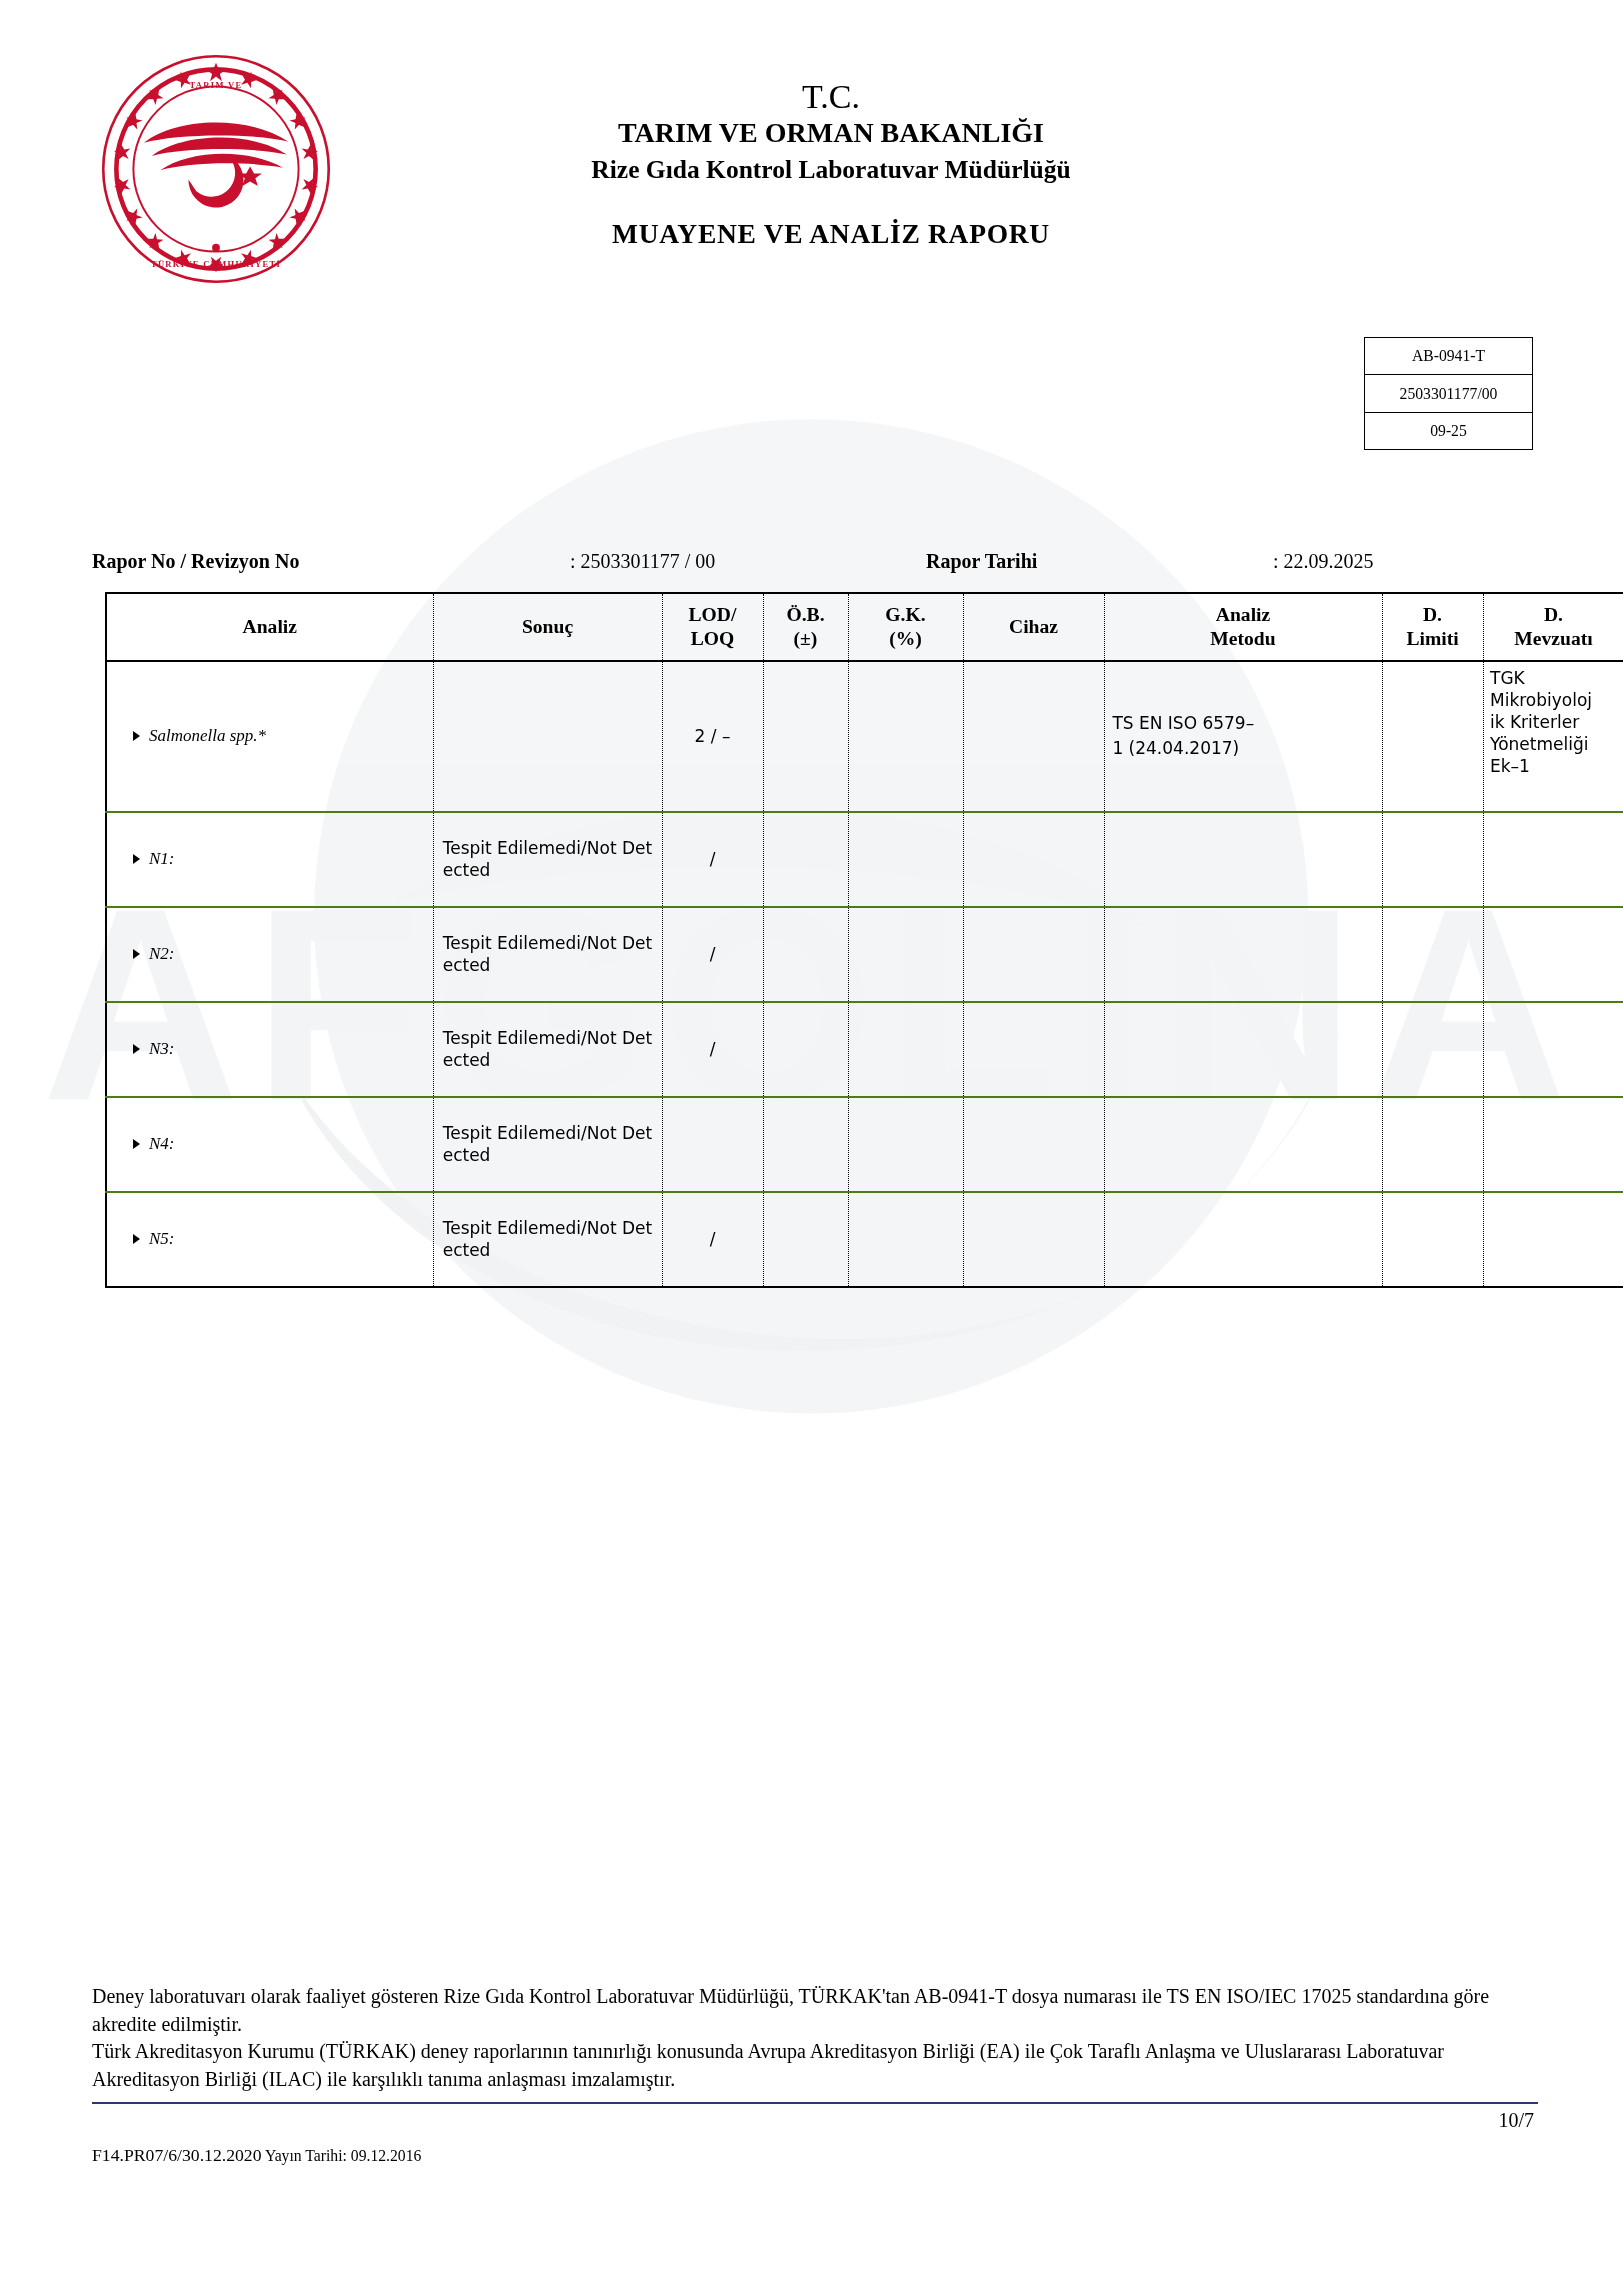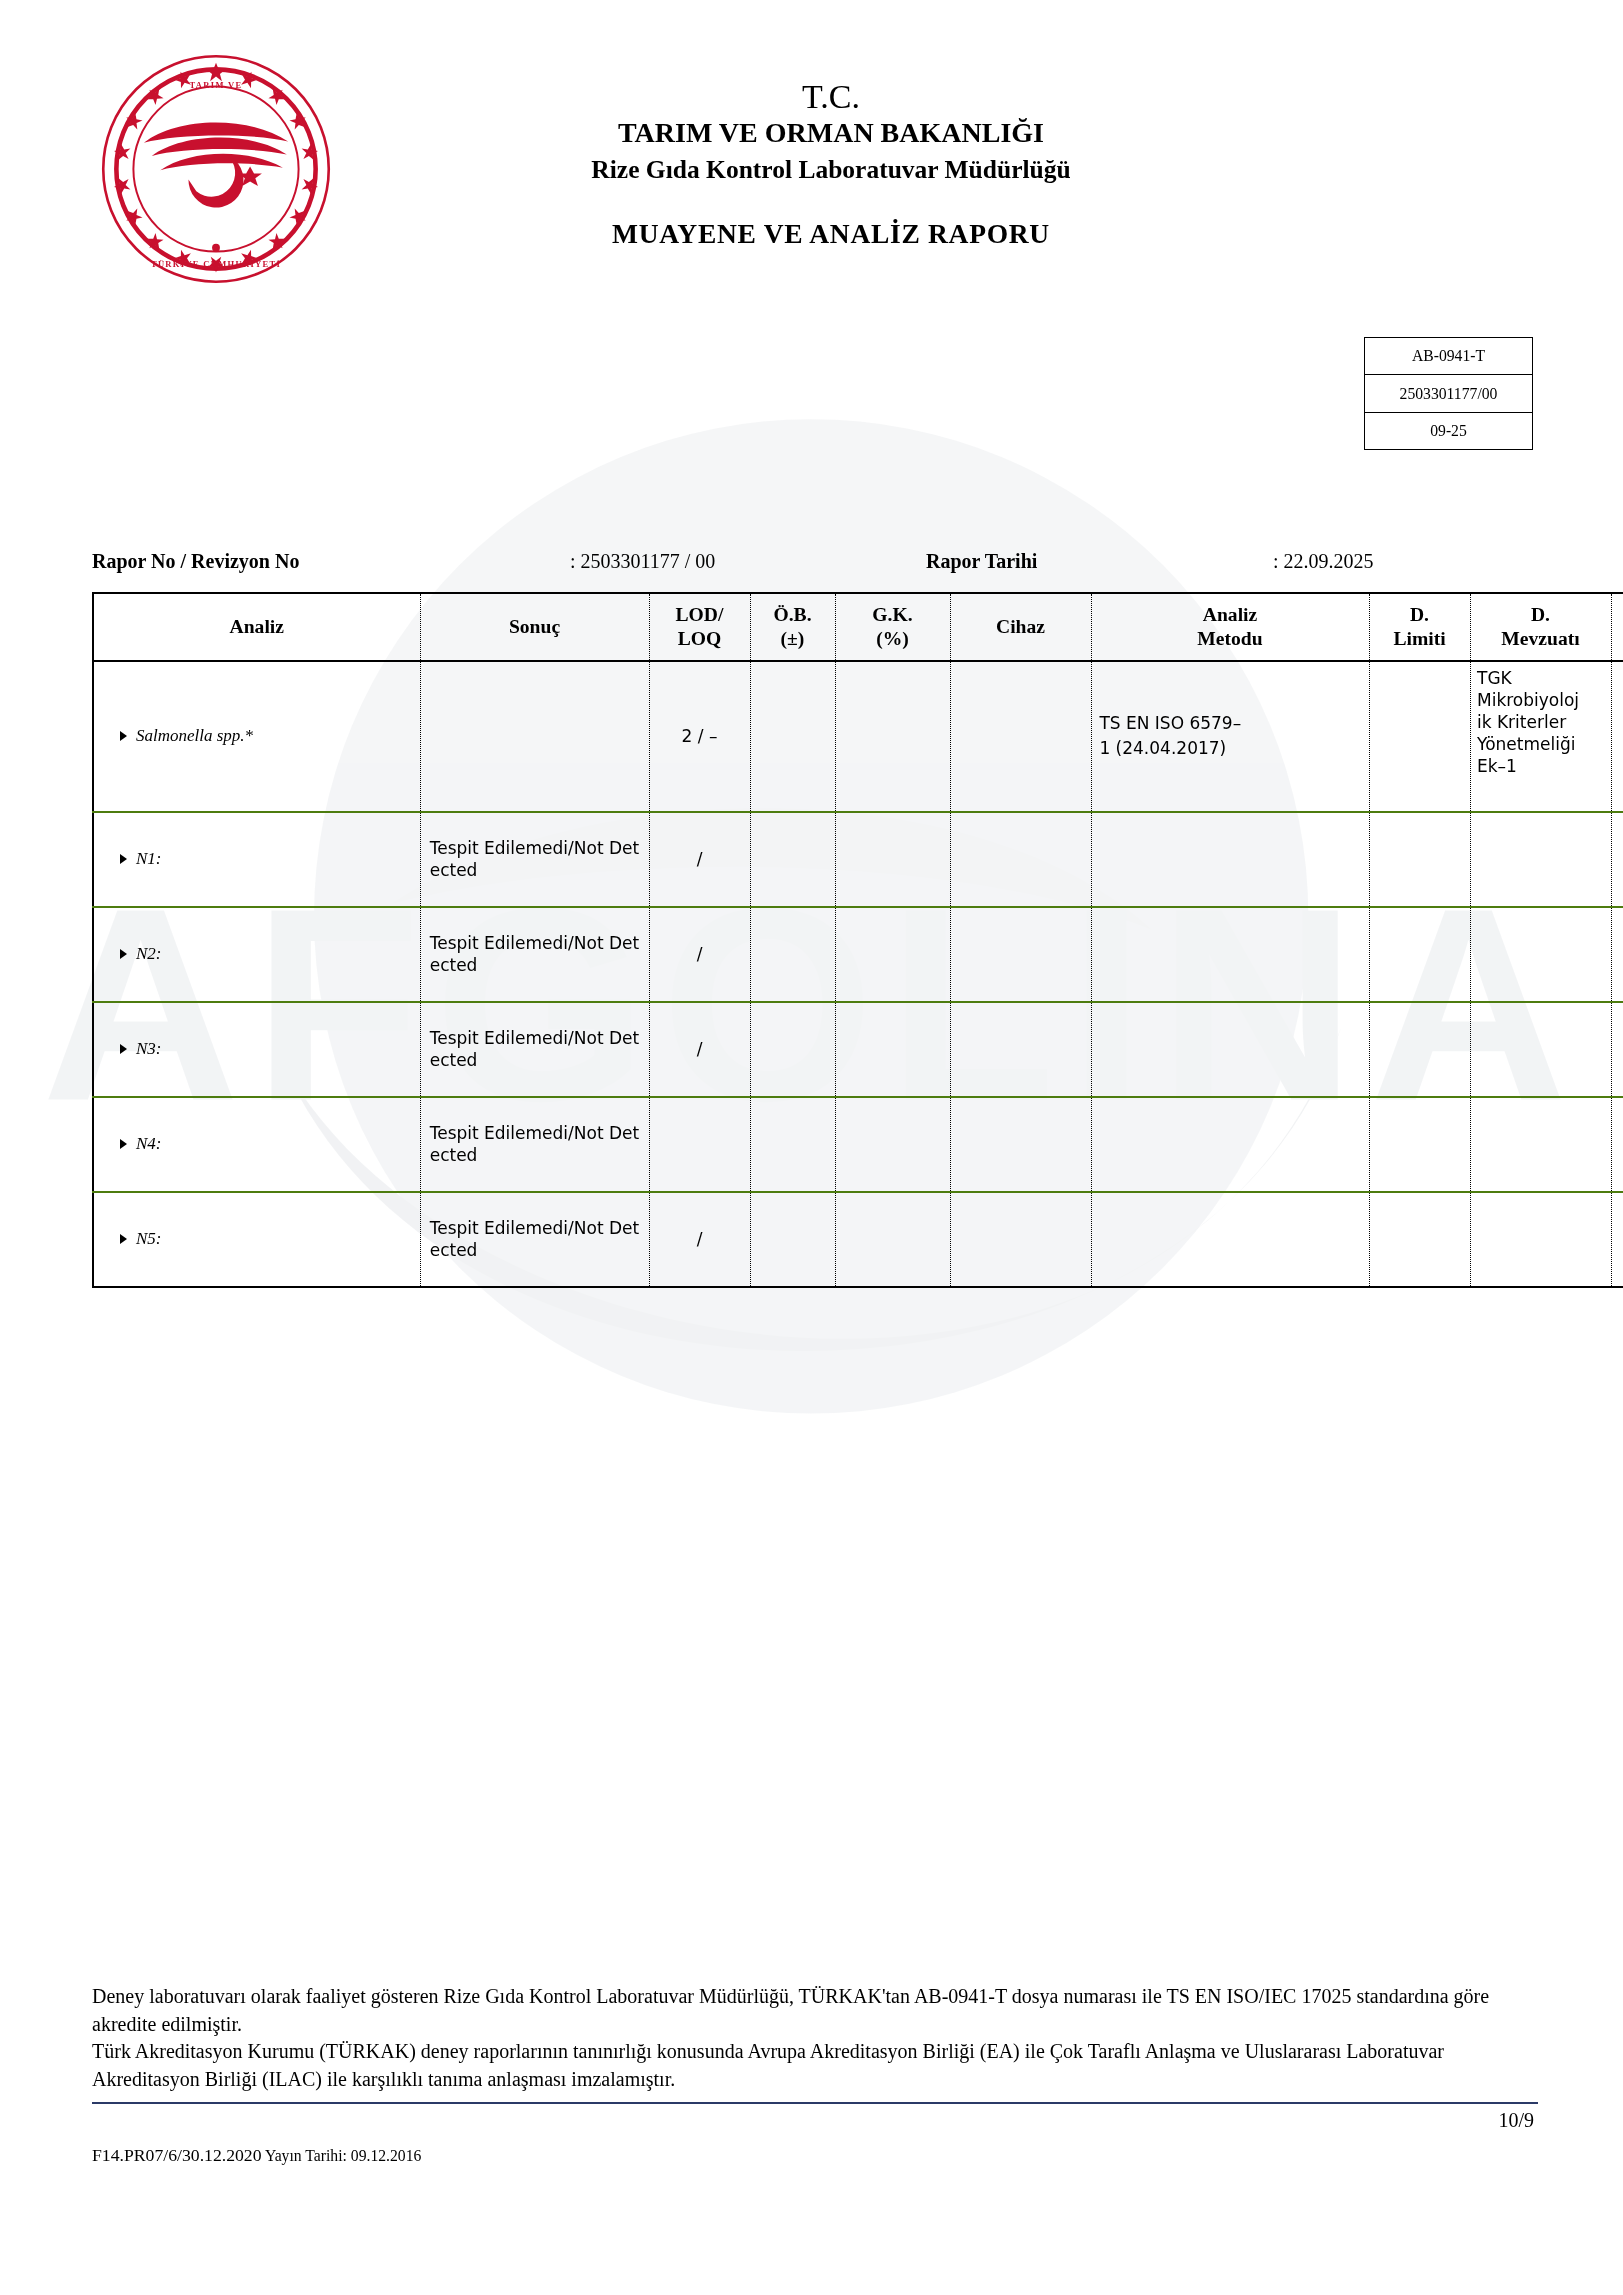--- a/index.html
+++ b/index.html
@@ -105,21 +105,21 @@
     position: absolute;
   }
   .rapor-row .r1 { left: 0; }
   .rapor-row .r2 { left: 478px; }
   .rapor-row .r3 { left: 834px; }
   .rapor-row .r4 { left: 1171px; margin-left: 10px; }
 
   
   .tbl-wrap {
     position: absolute;
-    left: 92px;
+    left: 105px;
     top: 592px;
     width: 1443px;
     z-index: 2;
   }
   table.main {
     border-collapse: collapse;
     width: 1443px;
     table-layout: fixed;
   }
   table.main th, table.main td {
@@ -497,21 +497,21 @@
 
       </tbody>
     </table>
   </div>
 
   <div class="footer">
     <div class="p">Deney laboratuvarı olarak faaliyet gösteren Rize Gıda Kontrol Laboratuvar Müdürlüğü, TÜRKAK'tan AB-0941-T dosya numarası ile TS EN ISO/IEC 17025 standardına göre akredite edilmiştir.</div>
     <div class="p">Türk Akreditasyon Kurumu (TÜRKAK) deney raporlarının tanınırlığı konusunda Avrupa Akreditasyon Birliği (EA) ile Çok Taraflı Anlaşma ve Uluslararası Laboratuvar Akreditasyon Birliği (ILAC) ile karşılıklı tanıma anlaşması imzalamıştır.</div>
     <div class="rule"></div>
     <div class="addr-line">
-      <span class="pg">10/9</span>
+      <span class="pg">10/7</span>
     </div>
     <div class="doc-code">
       <span class="big">F14.PR07/6/30.12.2020</span>
       <span>Yayın Tarihi: 09.12.2016</span>
     </div>
   </div>
 
 </div>
 
 

